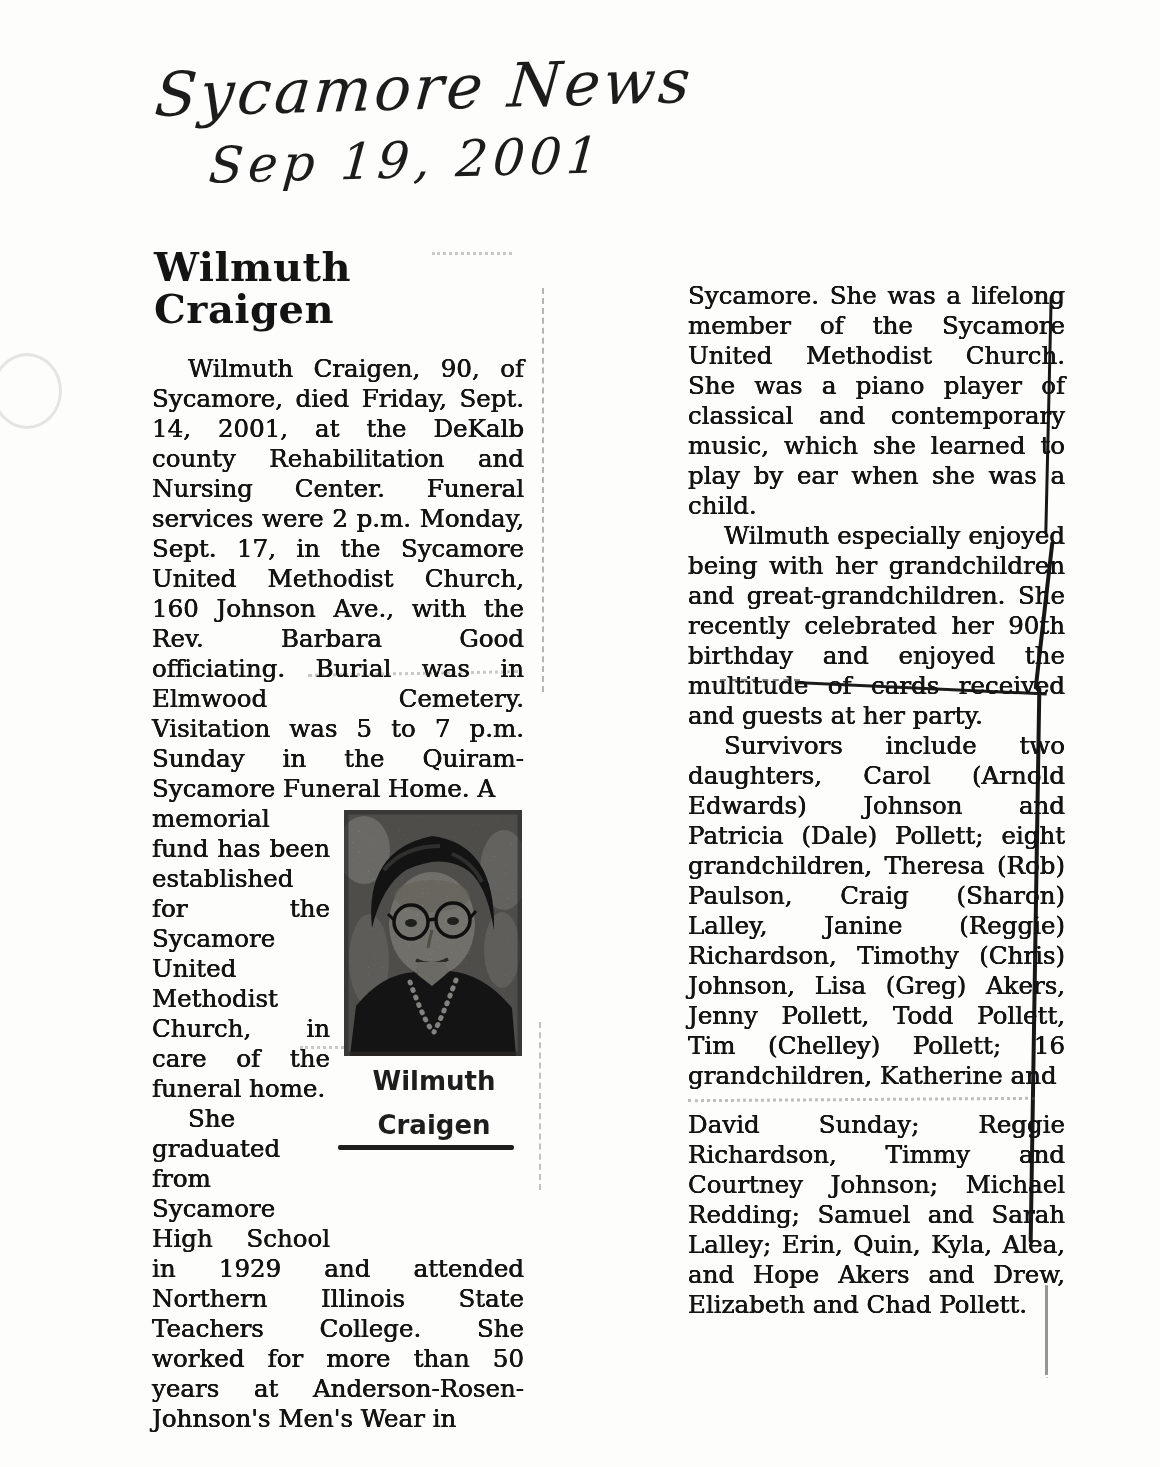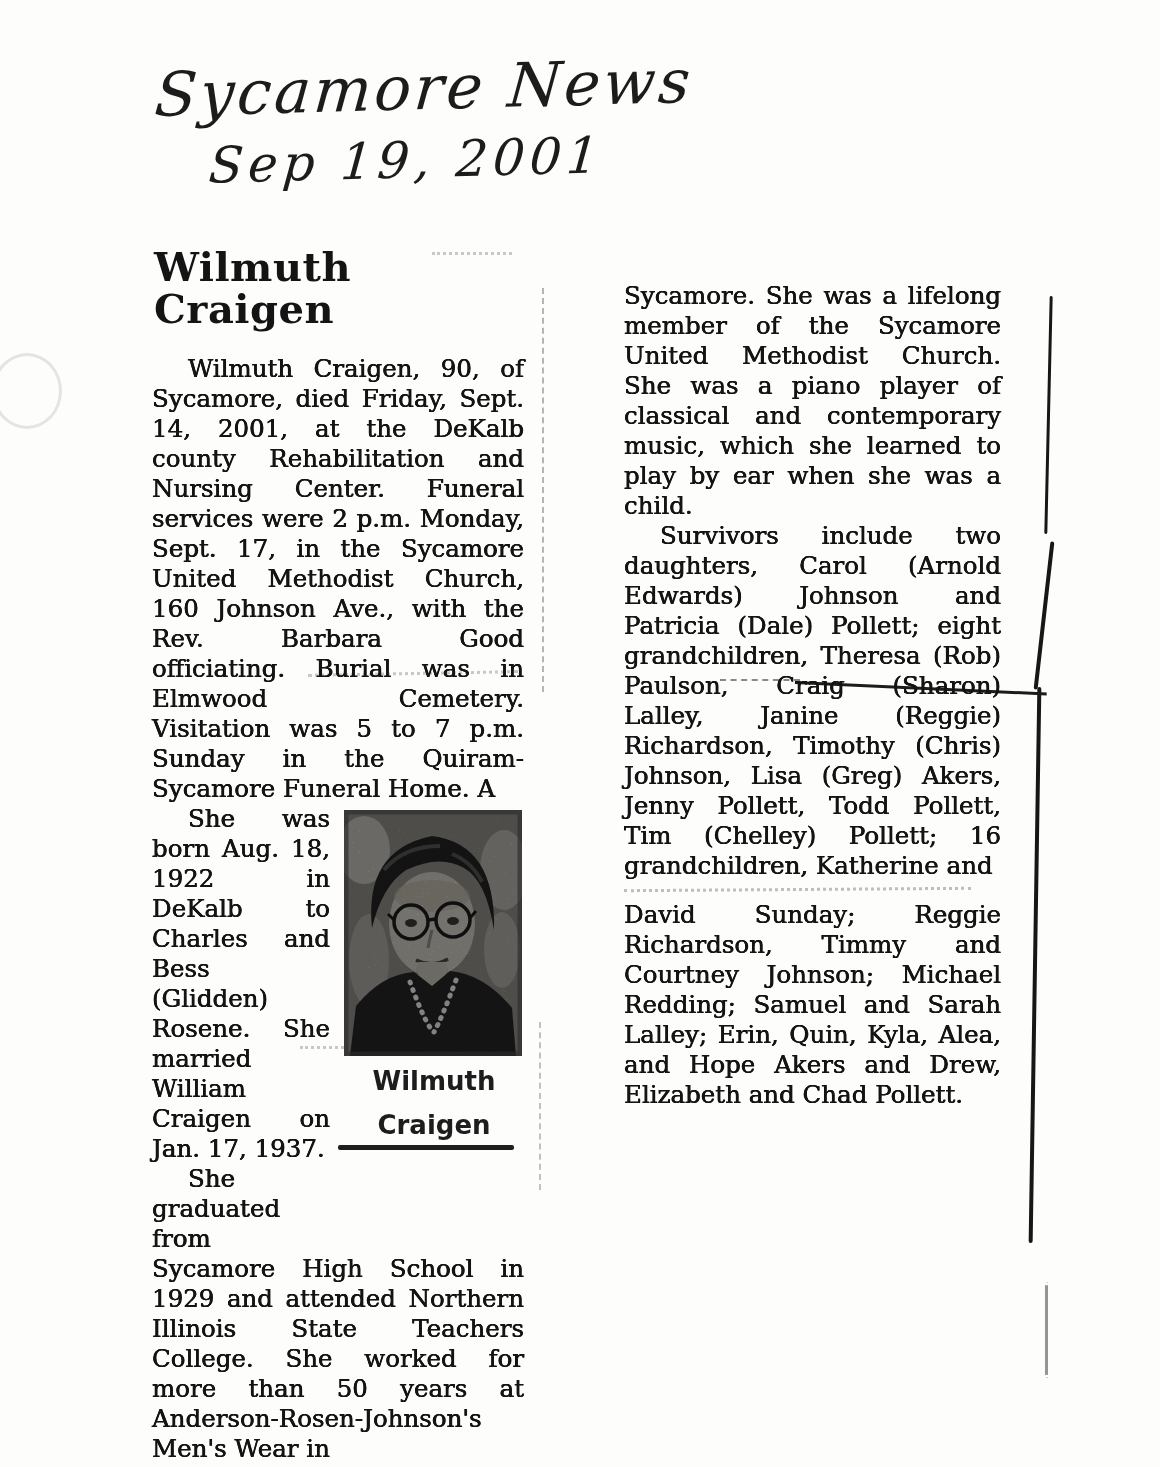--- a/index.html
+++ b/index.html
@@ -28,21 +28,21 @@
     position:absolute;
     text-align:justify;
     font-size:24.5px;
     line-height:30px;
     color:#141414;
     text-shadow:0.35px 0 0 currentColor, -0.2px 0 0 currentColor;
   }
   .col p { margin:0; }
   .indent { text-indent:36px; }
   .left-col  { left:152px; top:246px; width:372px; }
-  .right-col { left:624px; top:281px; width:377px; }
+  .right-col { left:688px; top:281px; width:377px; }
 
   .headline {
     font-size:40px; font-weight:bold; line-height:1.05;
     letter-spacing:0.5px; text-align:left;
     margin:0 0 24px 2px;
     text-shadow:none;
   }
 
   
   figure.photo { float:right; width:180px; margin:6px 0 96px 14px; padding:0; }
@@ -157,22 +157,23 @@
       <rect width="178" height="246" filter="url(#grainF)" opacity="0.45"></rect>
       <rect x="2" y="2" width="174" height="242" fill="none" stroke="#2e2d2b" stroke-width="5" opacity="0.65"></rect>
     </svg>
     <figcaption>
       <div class="photo-caption">Wilmuth</div>
       <div class="photo-caption" style="margin-top:13px">Craigen</div>
       <div class="caption-rule"></div>
     </figcaption>
   </figure>
 
-  <p class="indent">She was born Aug. 18, 1922 in DeKalb to Charles and Bess (Glidden) Rosene. She married William Craigen on Jan. 17, 1937.</p>
+  <p>memorial fund has been established for the Sycamore United Methodist Church, in care of the funeral home.</p>
   <p class="indent">She graduated from Sycamore High School in 1929 and attended Northern Illinois State Teachers College. She worked for more than 50 years at Anderson-Rosen-Johnson's Men's Wear in</p>
 </article>
 
 <article class="col right-col">
   <p>Sycamore. She was a lifelong member of the Sycamore United Methodist Church. She was a piano player of classical and contemporary music, which she learned to play by ear when she was a child.</p>
+  <p class="indent">Wilmuth especially enjoyed being with her grandchildren and great-grandchildren. She recently celebrated her 90th birthday and enjoyed the multitude of cards received and guests at her party.</p>
   <p class="indent">Survivors include two daughters, Carol (Arnold Edwards) Johnson and Patricia (Dale) Pollett; eight grandchildren, Theresa (Rob) Paulson, Craig (Sharon) Lalley, Janine (Reggie) Richardson, Timothy (Chris) Johnson, Lisa (Greg) Akers, Jenny Pollett, Todd Pollett, Tim (Chelley) Pollett; 16 grandchildren, Katherine and</p>
   <div class="tear-gap"></div>
   <p>David Sunday; Reggie Richardson, Timmy and Courtney Johnson; Michael Redding; Samuel and Sarah Lalley; Erin, Quin, Kyla, Alea, and Hope Akers and Drew, Elizabeth and Chad Pollett.</p>
 </article>
 
 </body></html>

